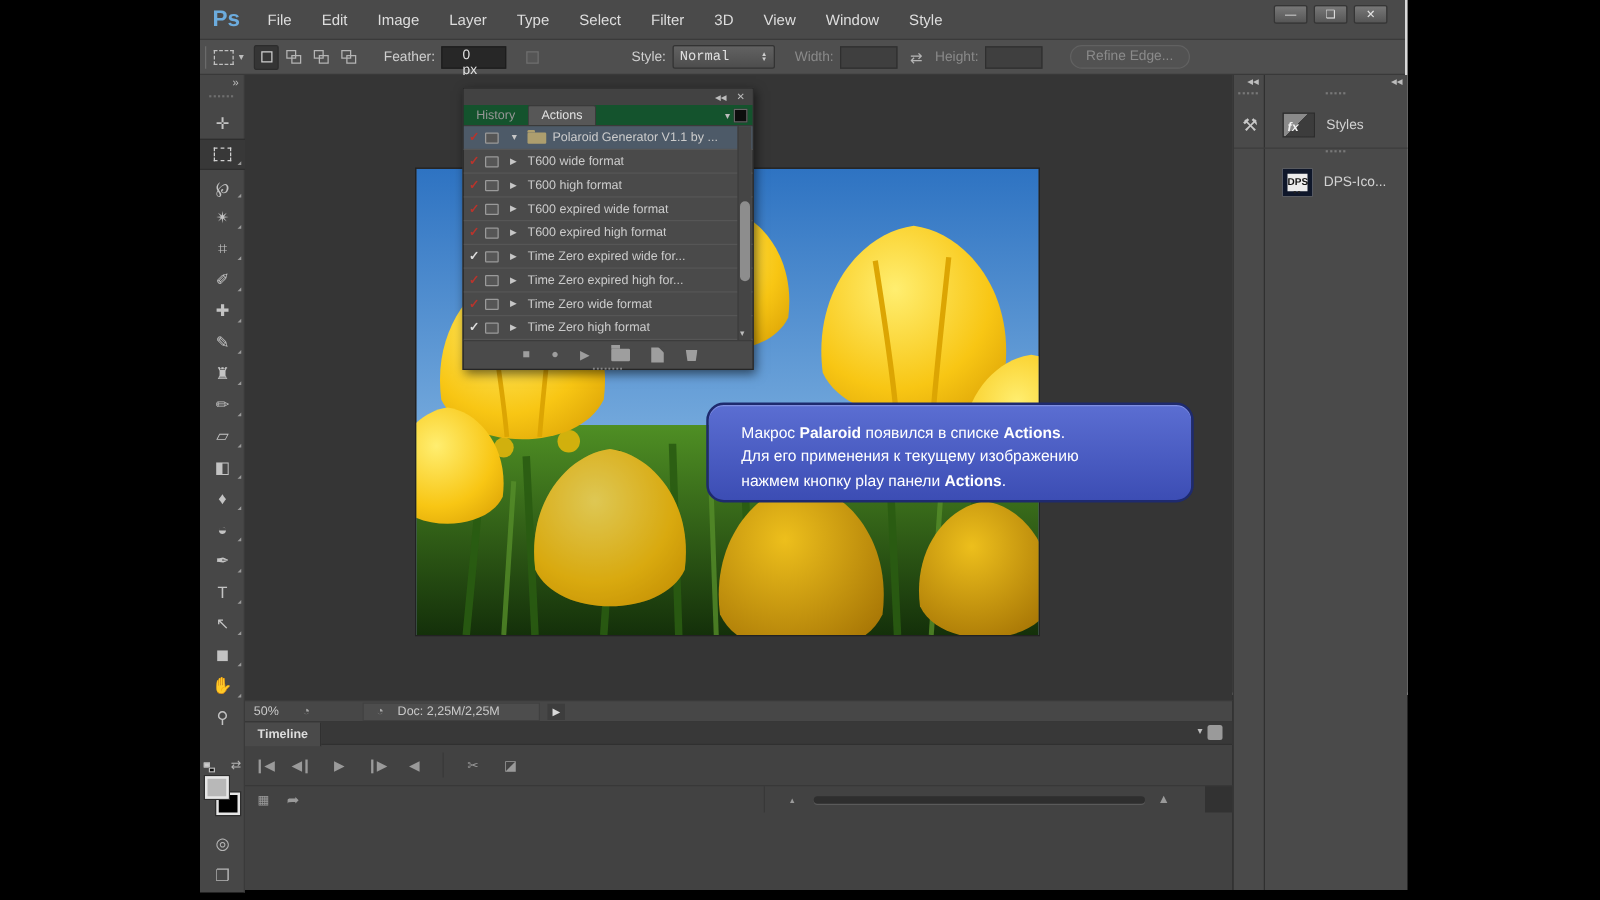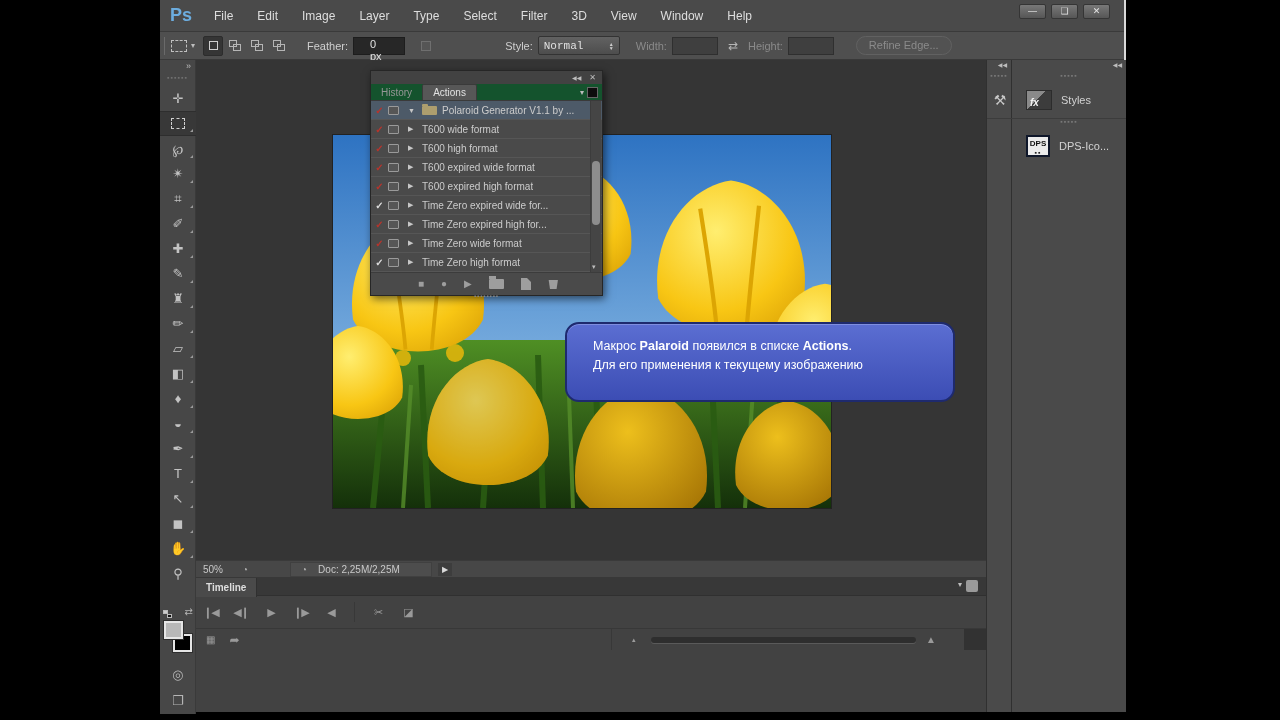--- a/index.html
+++ b/index.html
@@ -180,21 +180,21 @@
   .dock-grip { text-align:center; color:#787878; font-size:7px; letter-spacing:1px; height:8px;
                line-height:6px; }
   #tools-btn { width:26px; height:38px; border-bottom:1px solid #3c3c3c; display:flex;
                align-items:center; justify-content:center; color:#c9c9c9; font-size:14px; }
   #dock-wide { position:absolute; left:852px; top:60px; width:114px; height:652px; background:#4a4a4a; }
   .dock-row { height:38px; border-bottom:1px solid #3c3c3c; display:flex; align-items:center;
               padding-left:14px; gap:9px; font-size:11px; color:#d2d2d2; }
   .fx-ic { width:26px; height:20px; background:linear-gradient(135deg,#8a8a8a 0 45%,#3c3c3c 45%);
            border:1px solid #2c2c2c; color:#f2f2f2; font-style:italic; font-size:10px;
            font-weight:bold; display:flex; align-items:flex-end; padding:0 0 1px 3px; }
-  .dps-ic { width:24px; height:22px; background:#ececec; border:2px solid #0f172a; color:#111;
+  .dps-ic { width:24px; height:22px; background:#ececec; border:4px solid #0f172a; color:#111;
             font-size:8px; font-weight:bold; text-align:center; line-height:9px; padding-top:2px; }
   .dps-ic i { display:block; font-style:normal; font-size:7px; letter-spacing:1px; color:#222; }
 </style>
 </head>
 <body>
 
 <div id="stage">
   <div id="app">
 
     <div id="menubar">
@@ -202,21 +202,21 @@
       <div class="menu-item">File</div>
       <div class="menu-item">Edit</div>
       <div class="menu-item">Image</div>
       <div class="menu-item">Layer</div>
       <div class="menu-item">Type</div>
       <div class="menu-item">Select</div>
       <div class="menu-item">Filter</div>
       <div class="menu-item">3D</div>
       <div class="menu-item">View</div>
       <div class="menu-item">Window</div>
-      <div class="menu-item">Help</div>
+      <div class="menu-item">Style</div>
       <div id="win-controls">
         <div class="win-btn">—</div>
         <div class="win-btn">❏</div>
         <div class="win-btn">✕</div>
       </div>
     </div>
 
     <div id="optionsbar">
       <div class="opt-grip"></div>
       <span class="marq-mini"></span>
@@ -521,16 +521,19 @@
         <span class="ic-trash"></span>
       </div>
       <div id="ap-grip">▪▪▪▪▪▪▪▪</div>
     </div>
 
     <div id="tooltip">
       <div>
         <span>Макрос </span><b>Palaroid</b><span> появился в списке </span><b>Actions</b><span>.</span>
       </div>
       <div><span>Для его применения к текущему изображению</span></div>
+      <div>
+        <span>нажмем кнопку play панели </span><b>Actions</b><span>.</span>
+      </div>
     </div>
 
   </div>
 </div>
 
 </body></html>

